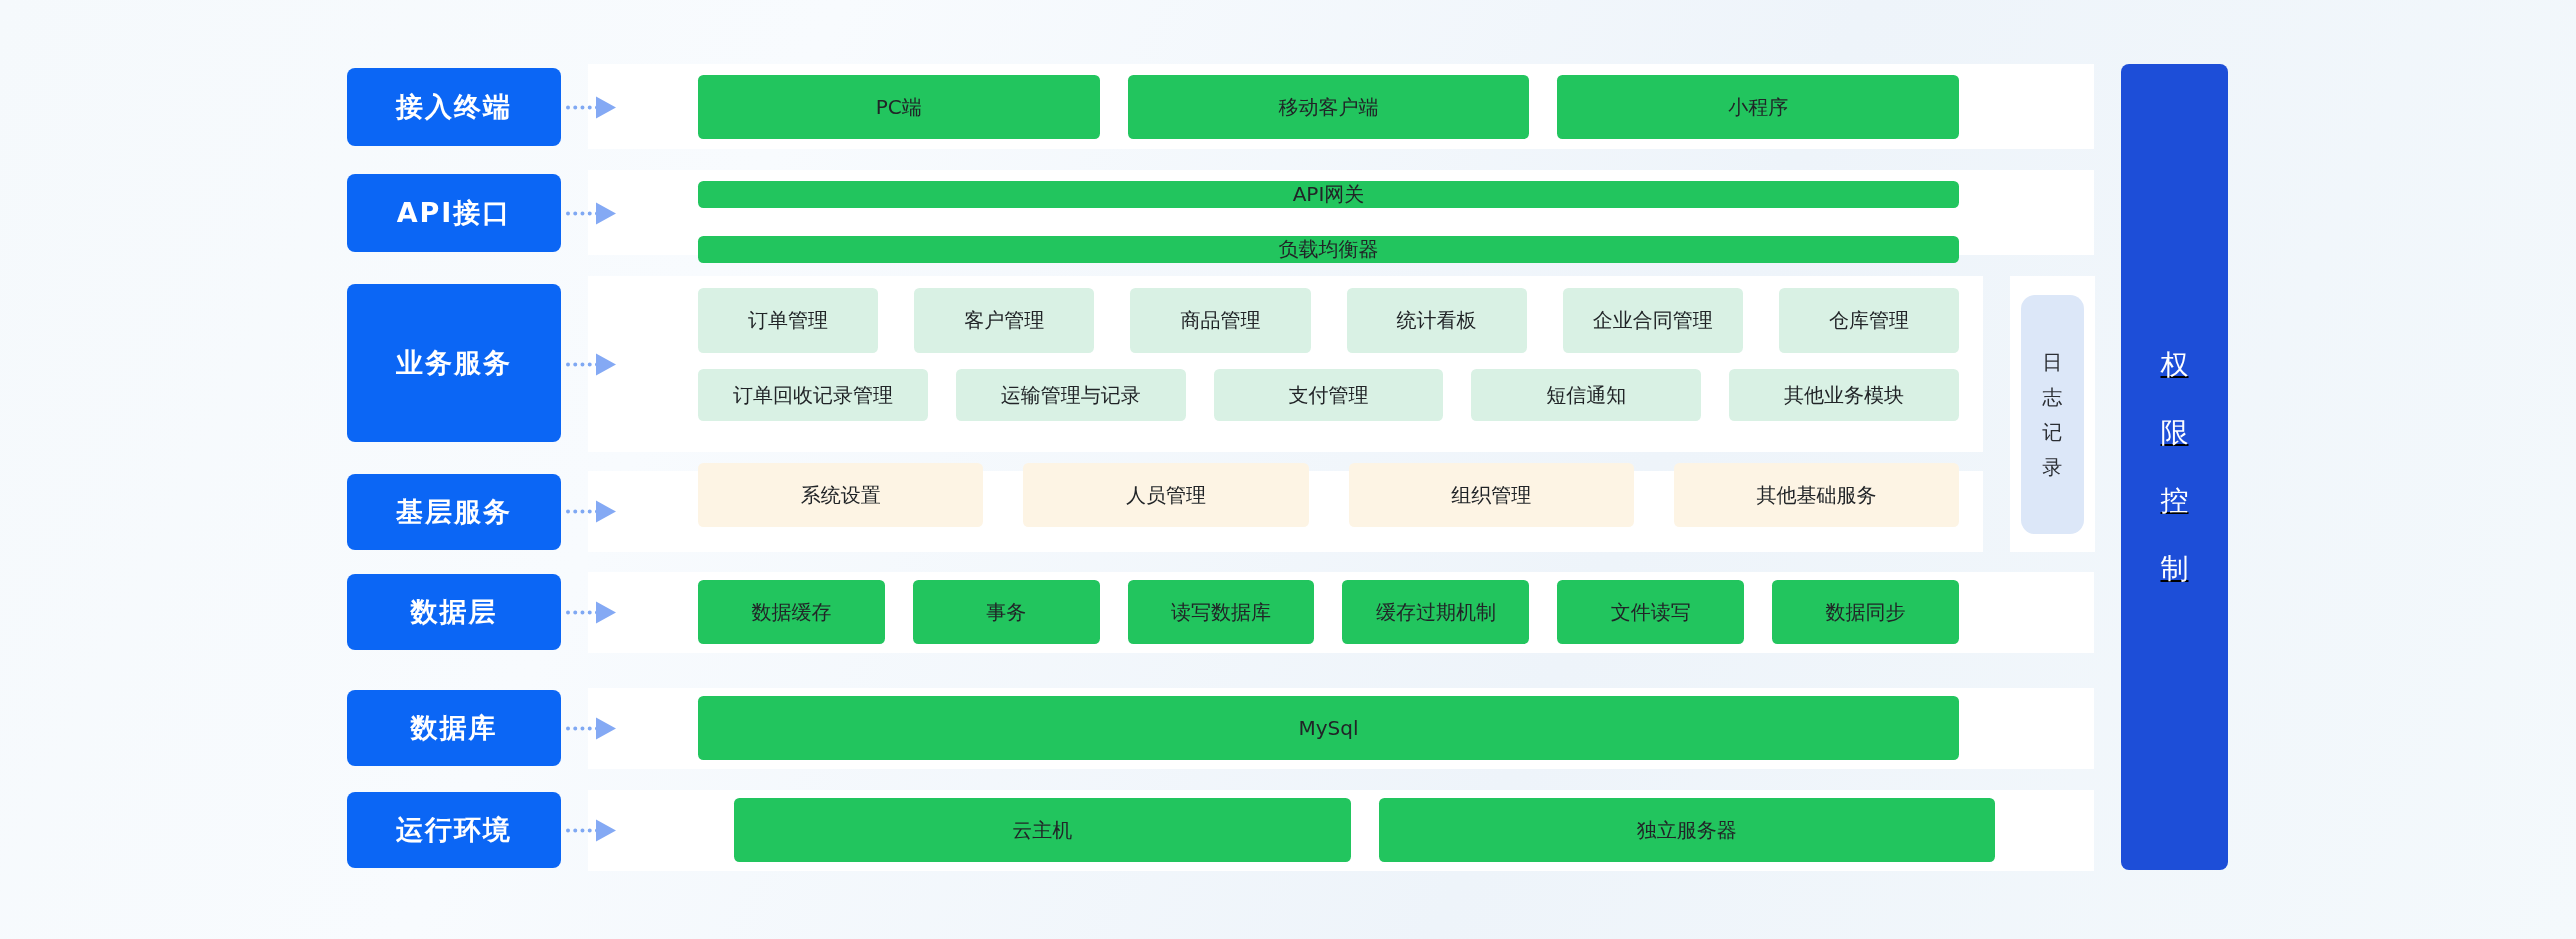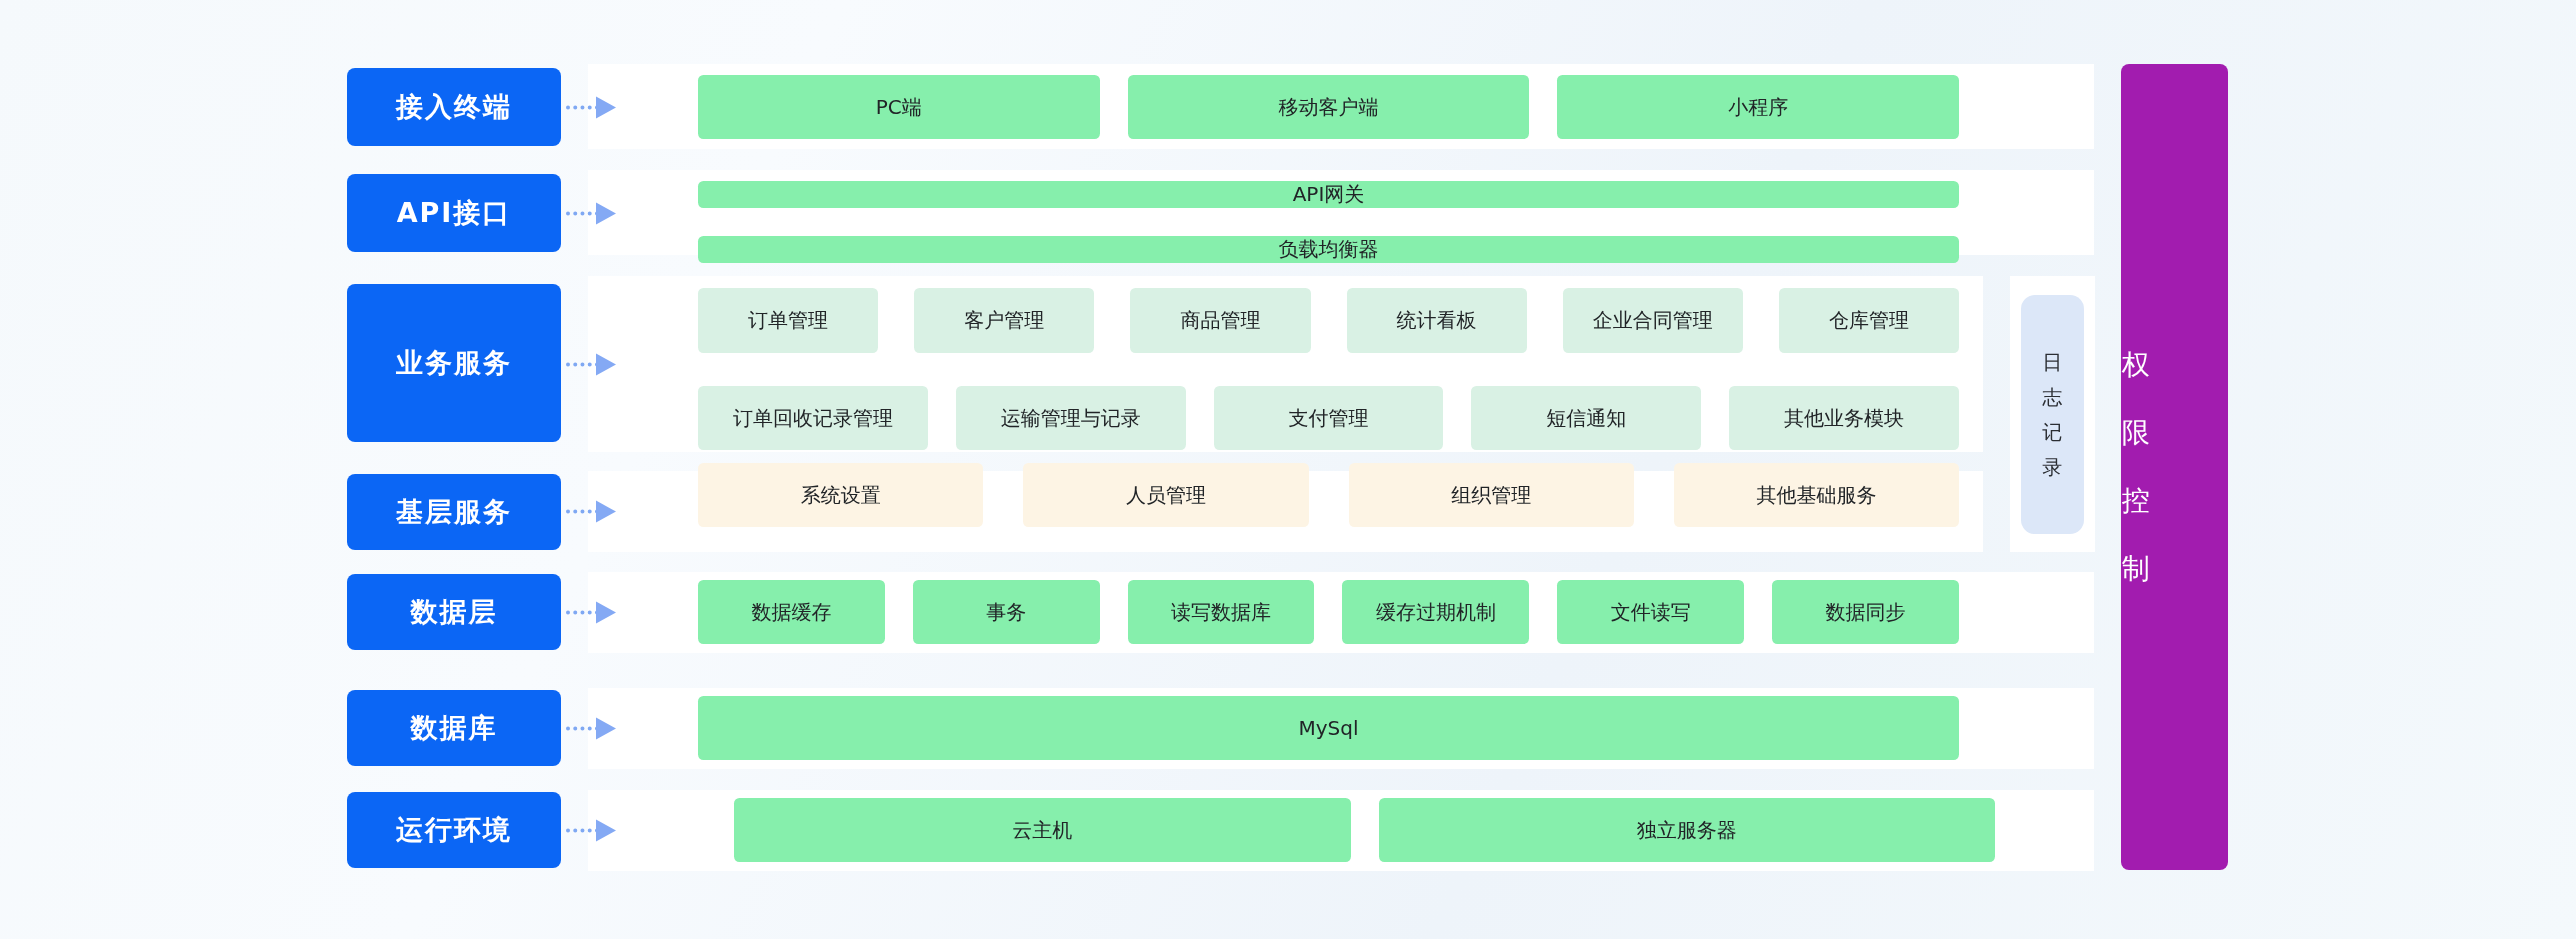--- a/index.html
+++ b/index.html
@@ -42,21 +42,21 @@
 
   
   .chips{
     position:absolute;left:698px;width:1261px;height:64px;
     display:flex;gap:28px;
   }
   .chip{
     flex:1;display:flex;align-items:center;justify-content:center;
     border-radius:5.4px;font-size:20px;color:#212427;white-space:nowrap;
   }
-  .chip.lav{background:#86efac;text-align:center;}
+  .chip.lav{background:#22c55e;text-align:center;}
   .chip.green{background:#d9f1e4;}
   .chip.cream{background:#fdf4e4;}
 
   
   .log-panel{
     position:absolute;left:2010px;top:276px;width:85px;height:276px;
     background:#ffffff;
   }
   .log-box{
     position:absolute;left:10.7px;top:19px;width:63px;height:239px;
@@ -64,32 +64,32 @@
     display:flex;align-items:center;justify-content:center;
   }
   .log-text{
     width:21.5px;font-size:20px;line-height:35px;color:#2b2e33;
     text-align:center;word-break:break-all;
   }
 
   
   .perm-bar{
     position:absolute;left:2121px;top:64px;width:107px;height:806px;
-    background:#a21caf;border-radius:8px;
-    display:flex;align-items:center;
+    background:#1d4ed8;border-radius:8px;
+    display:flex;align-items:center;justify-content:center;text-decoration:underline;
   }
   .perm-text{
     width:29.5px;font-size:28px;line-height:68px;color:#ffffff;
     font-weight:500;text-align:center;word-break:break-all;
   }
 
   
   .r1.panel{top:64px;height:85px;}   .r1.layer-label{top:68px;height:78px;} .r1.chips{top:75px;} .r1.arrow{top:107px;}
   .r2.panel{top:170px;height:85px;}  .r2.layer-label{top:174px;height:78px;} .r2.chips{top:181px;flex-direction:column;} .r2.arrow{top:213px;}
-  .r3.panel{top:276px;height:176px;}  .r3.layer-label{top:284px;height:158px;} .r3a.chips{top:288px;height:65px;gap:36px;} .r3b.chips{top:386px;height:64px;} .r3.arrow{top:364px;}
+  .r3.panel{top:276px;height:176px;}  .r3.layer-label{top:284px;height:158px;} .r3a.chips{top:288px;height:65px;gap:36px;} .r3b.chips{top:369px;height:52px;} .r3.arrow{top:364px;}
   .r4.panel{top:471px;height:81px;}  .r4.layer-label{top:474px;height:76px;} .r4.chips{top:463px;gap:40px;} .r4.arrow{top:511px;}
   .r5.panel{top:572px;height:81px;}  .r5.layer-label{top:574px;height:76px;} .r5.chips{top:580px;} .r5.arrow{top:612px;}
   .r6.panel{top:688px;height:81px;} .r6.layer-label{top:690px;height:76px;} .r6.chips{top:696px;} .r6.arrow{top:728px;}
   .r7.panel{top:790px;height:81px;} .r7.layer-label{top:792px;height:76px;} .r7.chips{top:798px;padding-left:36px;} .r7.arrow{top:830px;}
 </style>
 </head>
 <body>
 
 <div class="canvas">
 

